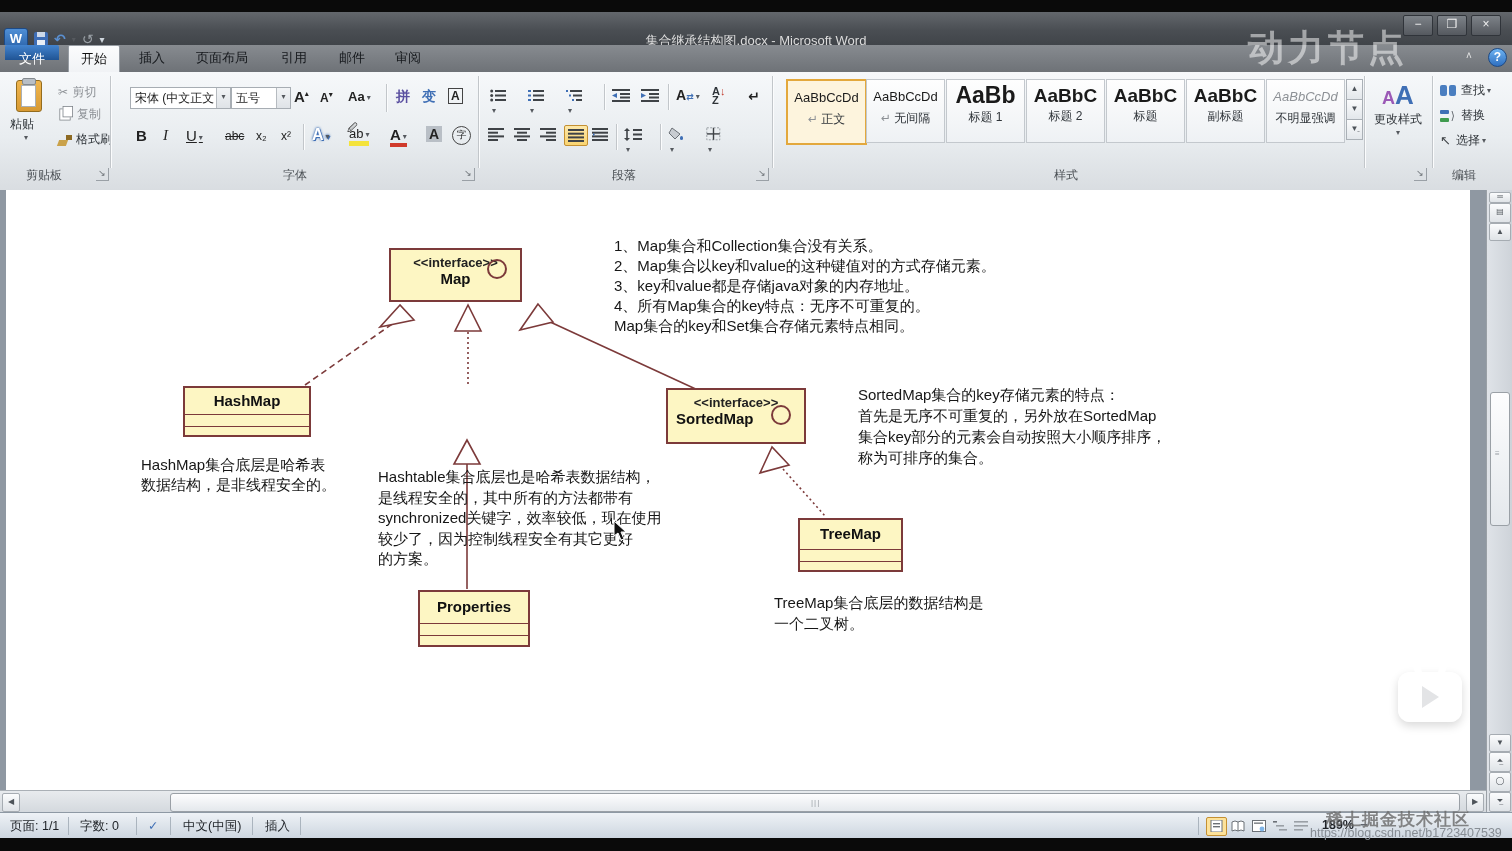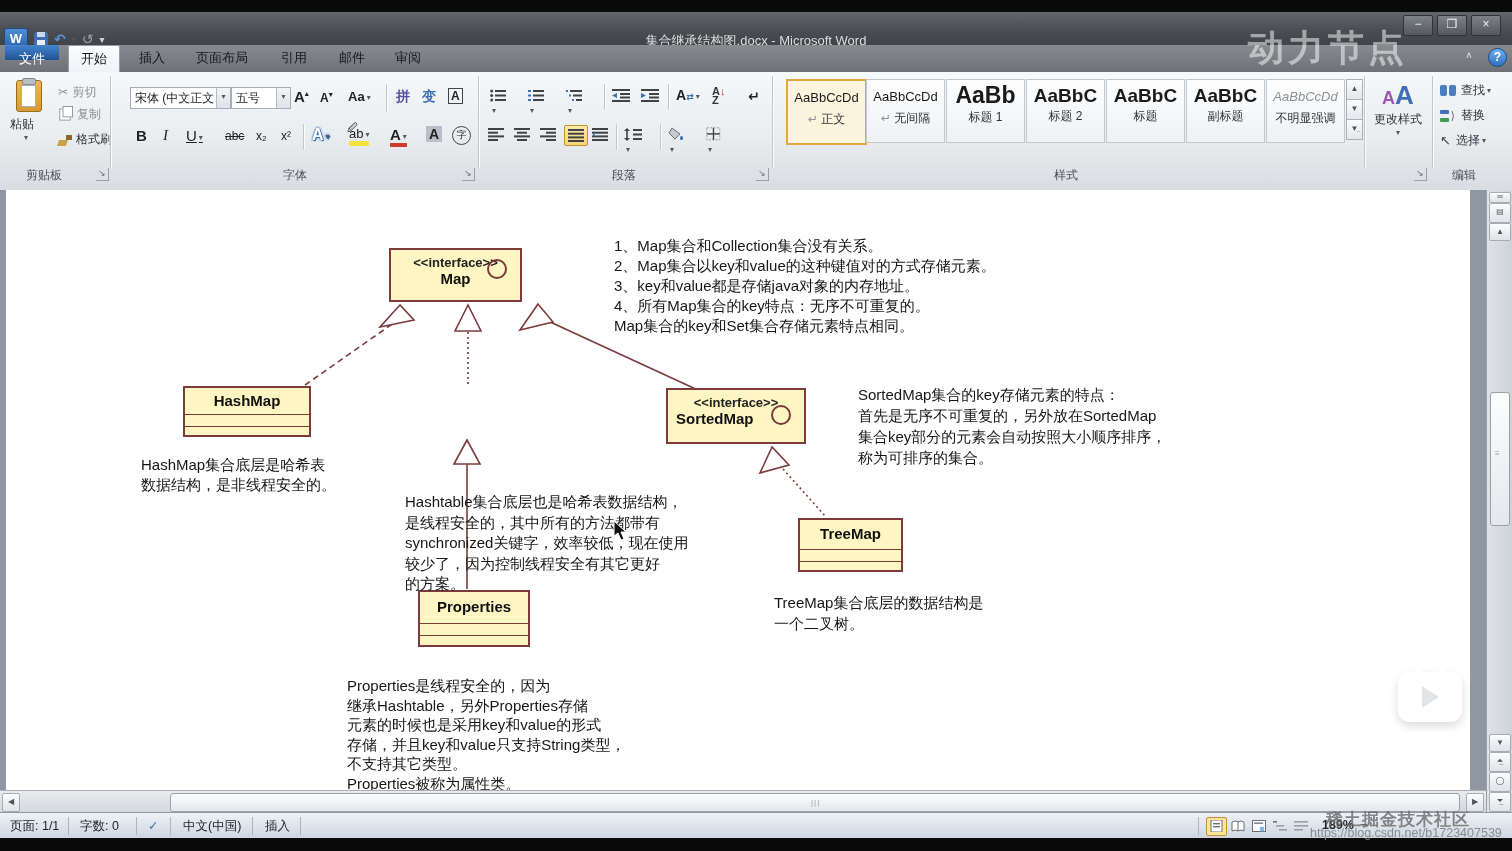--- a/index.html
+++ b/index.html
@@ -424,37 +424,31 @@
     <div class="compartment"></div>
   </div>
 
   <div class="note" style="left:575px;top:236px;margin-left:39px;">1、Map集合和Collection集合没有关系。
 2、Map集合以key和value的这种键值对的方式存储元素。
 3、key和value都是存储java对象的内存地址。
 4、所有Map集合的key特点：无序不可重复的。
 Map集合的key和Set集合存储元素特点相同。</div>
   <div class="note" style="left:141px;top:455px;">HashMap集合底层是哈希表
 数据结构，是非线程安全的。</div>
-  <div class="note" style="left:378px;top:492px;line-height:20.5px;margin-left:27px;">Hashtable集合底层也是哈希表数据结构，
+  <div class="note" style="left:378px;top:467px;line-height:20.5px;">Hashtable集合底层也是哈希表数据结构，
 是线程安全的，其中所有的方法都带有
 synchronized关键字，效率较低，现在使用
 较少了，因为控制线程安全有其它更好
 的方案。</div>
   <div class="note" style="left:858px;top:384px;line-height:21px;">SortedMap集合的key存储元素的特点：
 首先是无序不可重复的，另外放在SortedMap
 集合key部分的元素会自动按照大小顺序排序，
 称为可排序的集合。</div>
   <div class="note" style="left:774px;top:592px;line-height:21px;">TreeMap集合底层的数据结构是
 一个二叉树。</div>
-  <div class="note" style="left:347px;top:676px;line-height:19.5px;">Properties是线程安全的，因为
-继承Hashtable，另外Properties存储
-元素的时候也是采用key和value的形式
-存储，并且key和value只支持String类型，
-不支持其它类型。
-Properties被称为属性类。</div>
 
   <svg class="abs" style="left:613px;top:521px;" width="16" height="20">
     <polygon points="1,0 1,15 5,12 8,19 11,18 8,11 13,11" fill="#111" stroke="#fff" stroke-width="1"></polygon>
   </svg>
 
   <div class="vscroll">
     <div class="scroll-btn" style="left:2px;top:2px;width:20px;height:9px;line-height:7px;">═</div>
     <div class="scroll-btn" style="left:2px;top:13px;width:20px;height:18px;line-height:16px;">▤</div>
     <div class="scroll-btn" style="left:2px;top:33px;width:20px;height:16px;line-height:15px;">▲</div>
     <div class="thumb" style="left:3px;top:202px;width:18px;height:132px;">

